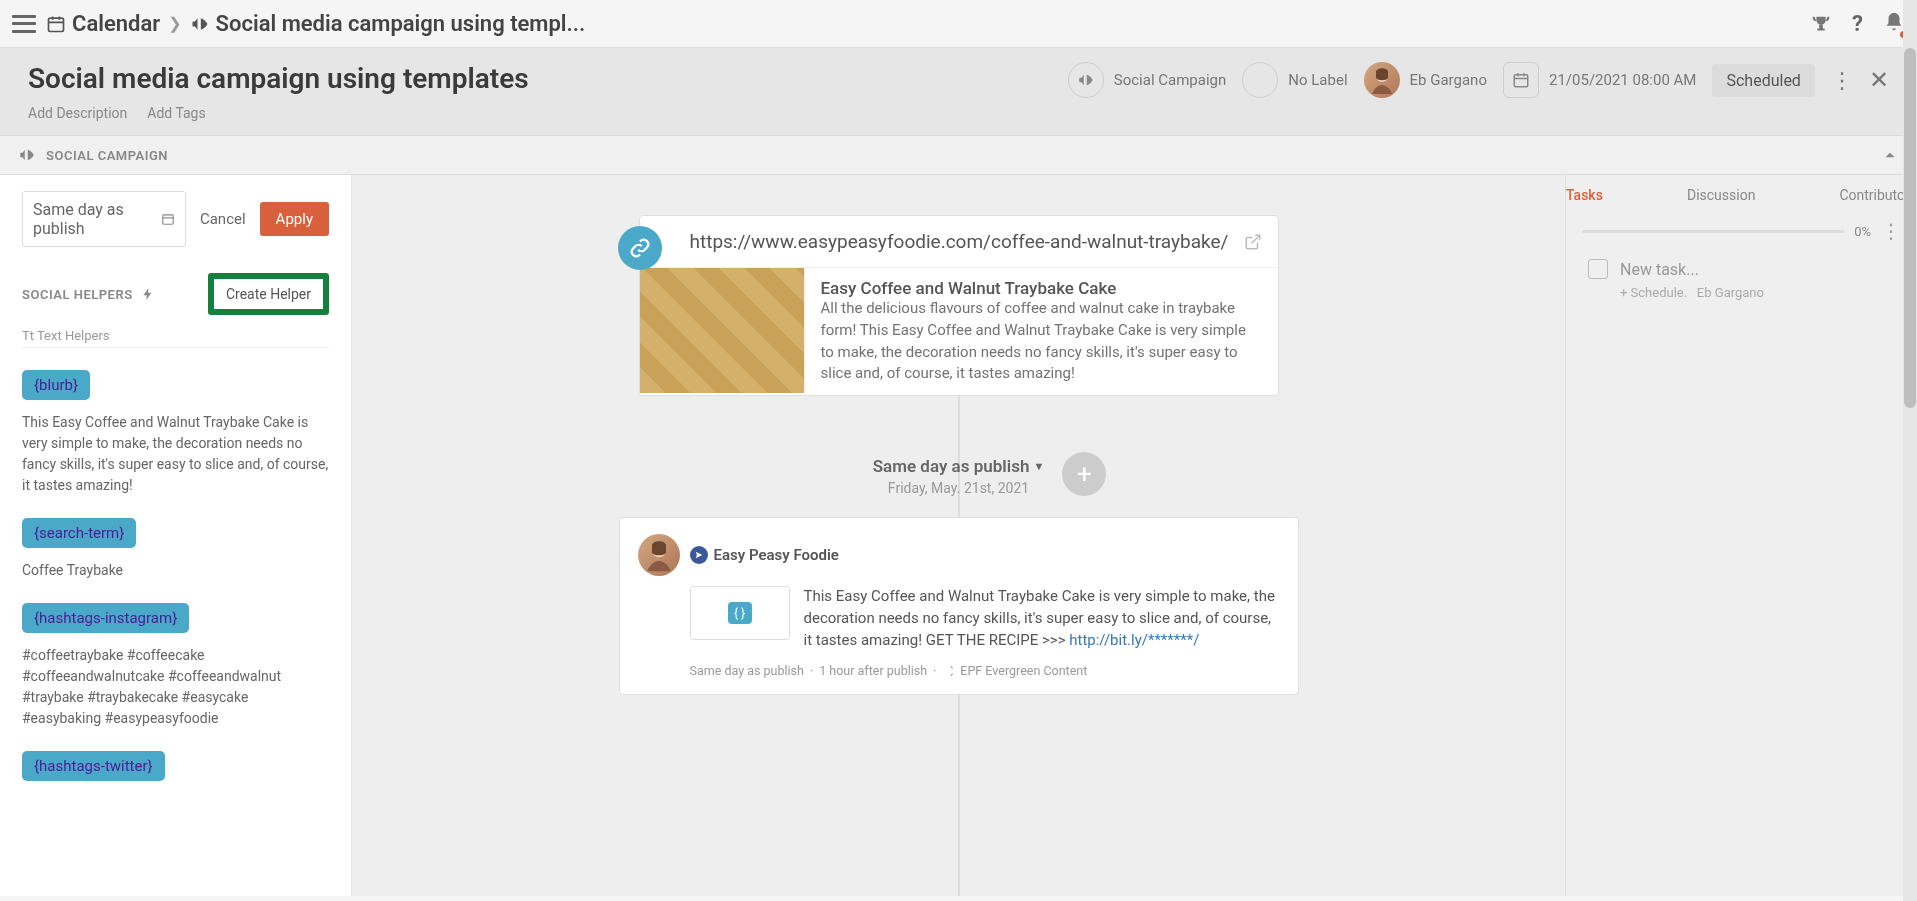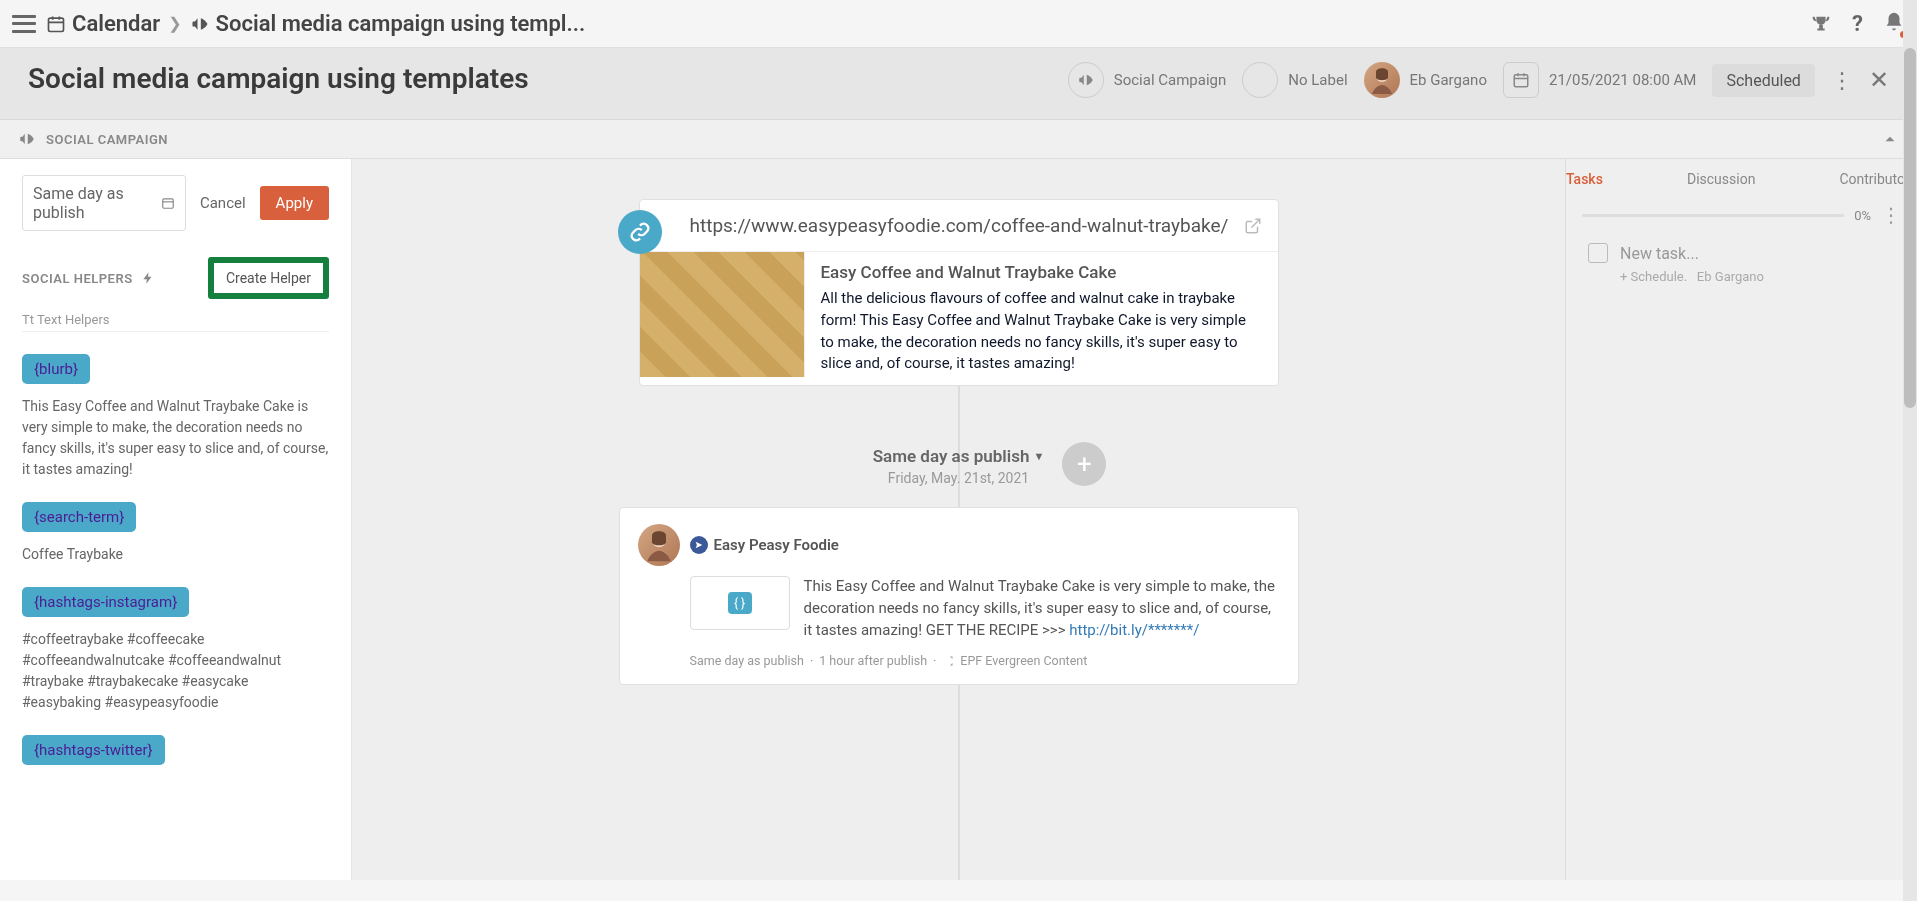--- a/index.html
+++ b/index.html
@@ -48,22 +48,22 @@
 .canvas { flex: 1; background: #eeeeee; position: relative; overflow-y: auto; padding: 40px 20px; }
 .timeline-line { position: absolute; left: 50%; top: 200px; bottom: 0; width: 2px; background: #ddd; transform: translateX(-1px); }
 
 .url-card { background: #fff; border: 1px solid #e0e0e0; border-radius: 4px; width: 640px; margin: 0 auto 60px auto; position: relative; z-index: 2; }
 .url-row { display: flex; align-items: center; padding: 14px 16px 14px 50px; gap: 10px; position: relative;}
 .url-icon-circle { position: absolute; left: -22px; top: 10px; width: 44px; height: 44px; border-radius: 50%; background: #4aa8c9; display: flex; align-items: center; justify-content: center; color: #fff; }
 .url-text { font-size: 19px; color: #555; flex: 1; overflow: hidden; text-overflow: ellipsis; white-space: nowrap; }
 .url-preview { display: flex; border-top: 1px solid #eee; }
 .url-thumb { width: 165px; height: 125px; background: #e8d5a8; background-image: repeating-linear-gradient(45deg, #d4b06a, #d4b06a 18px, #c9a158 18px, #c9a158 36px); border-right: 1px solid #eee; }
 .url-body { padding: 10px 16px; flex: 1; }
-.url-title { font-size: 17px; color: #555; font-weight: 500; margin-bottom: 6px; }
-.url-desc { font-size: 15px; color: #0f172a; line-height: 1.45; }
+.url-title { font-size: 17px; color: #555; font-weight: 500; }
+.url-desc { font-size: 15px; color: #737373; line-height: 1.45; }
 
 .timeline-label { text-align: center; margin-bottom: 20px; position: relative; z-index: 2; }
 .timeline-label .main-label { font-size: 17px; color: #666; font-weight: 600; display: inline-flex; align-items: center; gap: 4px; }
 .timeline-label .date-label { font-size: 14px; color: #999; margin-top: 4px; }
 .add-circle { position: absolute; right: -62px; top: -4px; width: 44px; height: 44px; border-radius: 50%; background: #ccc; color: #fff; display: flex; align-items: center; justify-content: center; font-size: 26px; cursor: pointer; }
 
 .post-card { background: #fff; border: 1px solid #e0e0e0; border-radius: 4px; width: 680px; margin: 0 auto 18px auto; padding: 16px 18px; position: relative; z-index: 2; }
 .post-header { display: flex; align-items: center; gap: 10px; }
 .avatar-sm { width: 42px; height: 42px; border-radius: 50%; background: linear-gradient(135deg, #d4a783, #b07654); display:flex; align-items:center; justify-content:center; }
 .post-handle { display: flex; align-items: center; gap: 6px; font-size: 15px; font-weight: 600; color: #555; }
@@ -130,20 +130,24 @@
           <path d="M12 2a6 6 0 00-6 6v5l-2 3h16l-2-3V8a6 6 0 00-6-6zM10 19a2 2 0 004 0h-4z"></path>
         </svg>
       <span class="bell-dot"></span>
     </span>
   </div>
 </div>
 
 <div class="header">
   <div class="header-left">
     <h1>Social media campaign using templates</h1>
+    <div class="header-actions-small">
+      <span>Add Description</span>
+      <span>Add Tags</span>
+    </div>
   </div>
   <div class="header-right">
     <div class="meta-item">
       <span class="circle-icon">
         <svg width="18" height="18" viewBox="0 0 24 24" fill="#888">
             <path d="M3 10v4a1 1 0 001 1h2l3 4v-14l-3 4H4a1 1 0 00-1 1zm10-5v14c3-1 6-3 8-7-2-4-5-6-8-7z"></path>
           </svg>
       </span>
       <span>Social Campaign</span>
     </div>

